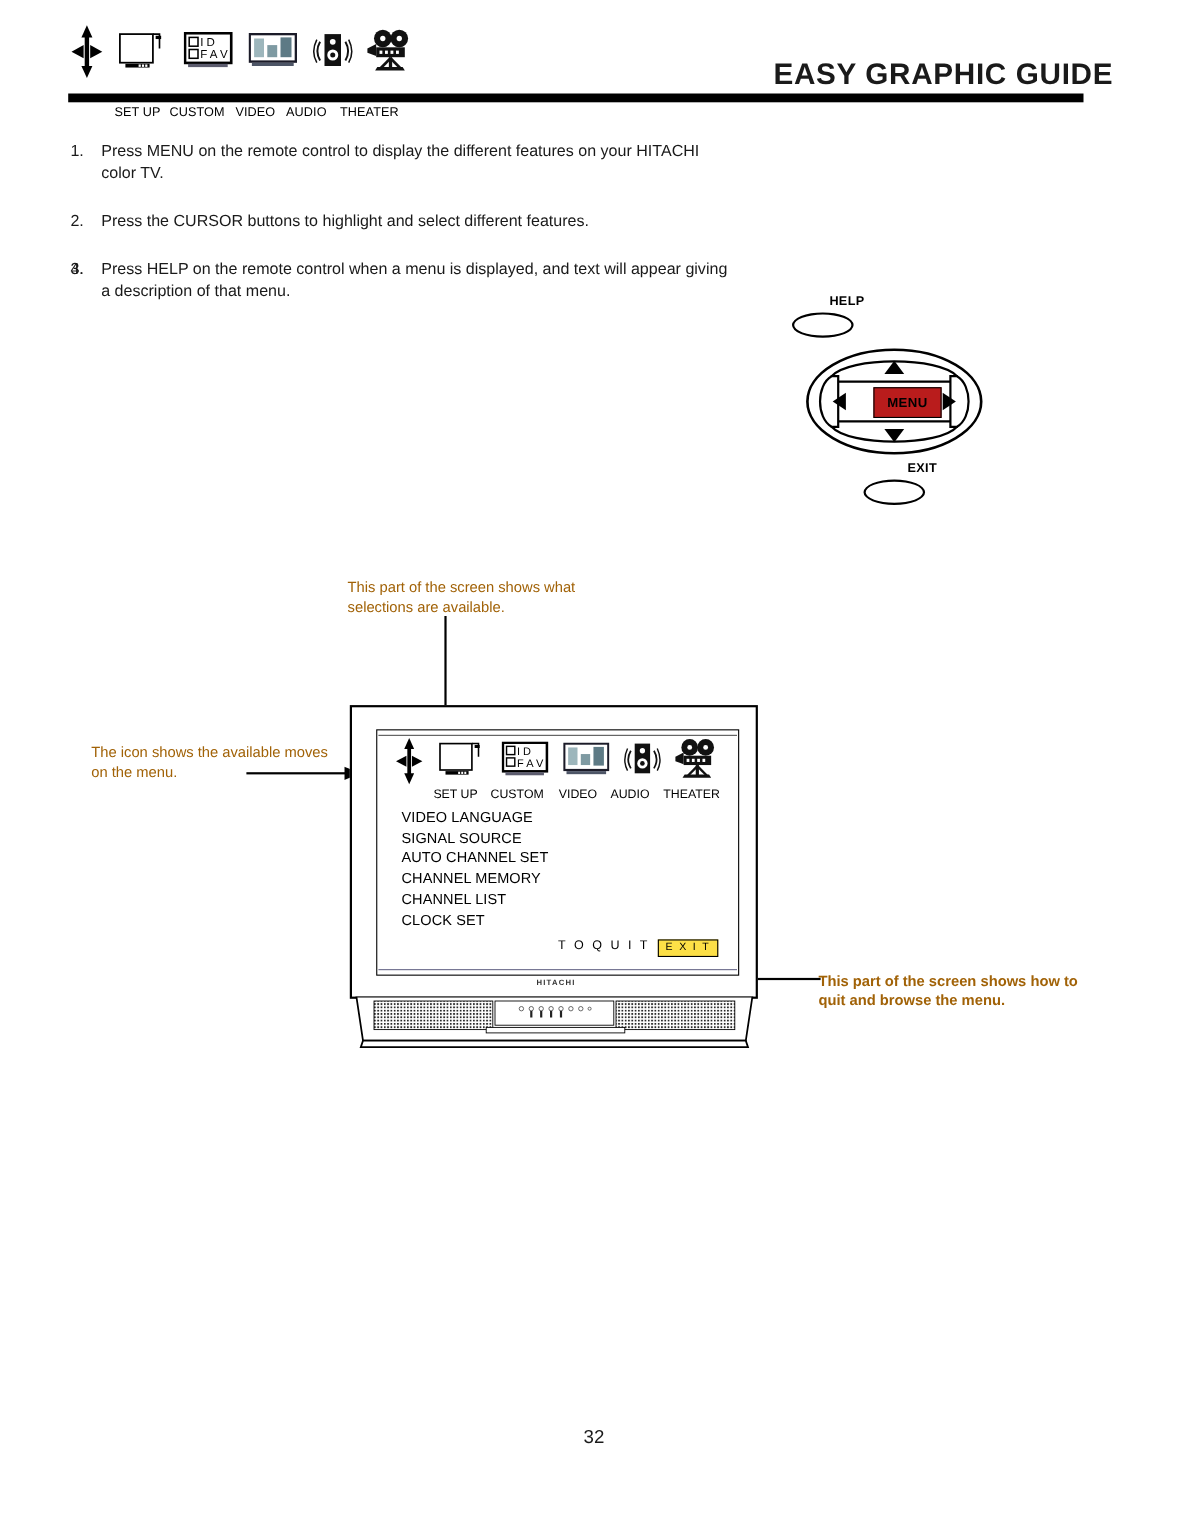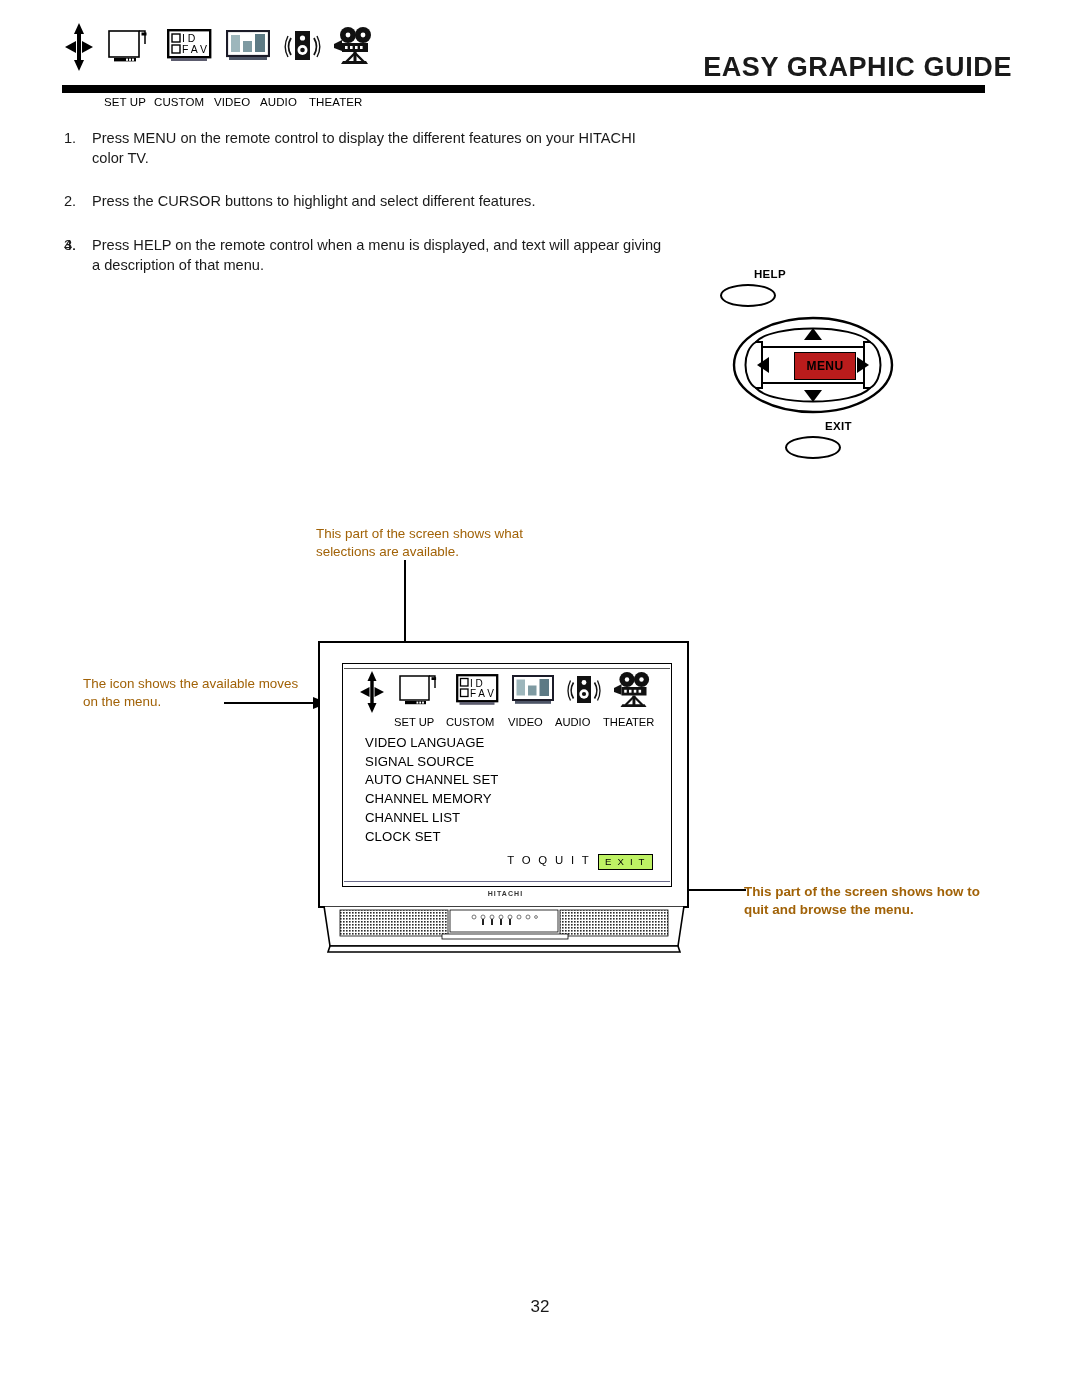--- a/index.html
+++ b/index.html
@@ -230,21 +230,21 @@
     gap: 7px;
     font-size: 11.4px;
     letter-spacing: 2.3px;
   }
   #tv-exit-btn {
     border: 1.5px solid #000;
     padding: 1px 6px 2px 6px;
     font-size: 9.6px;
     letter-spacing: 1.7px;
     line-height: 11px;
-    background: #bef264;
+    background: #fde047;
   }
 
   
   #page-number {
     position: absolute;
     left: 0;
     top: 1297px;
     width: 1080px;
     text-align: center;
     font-size: 17px;

